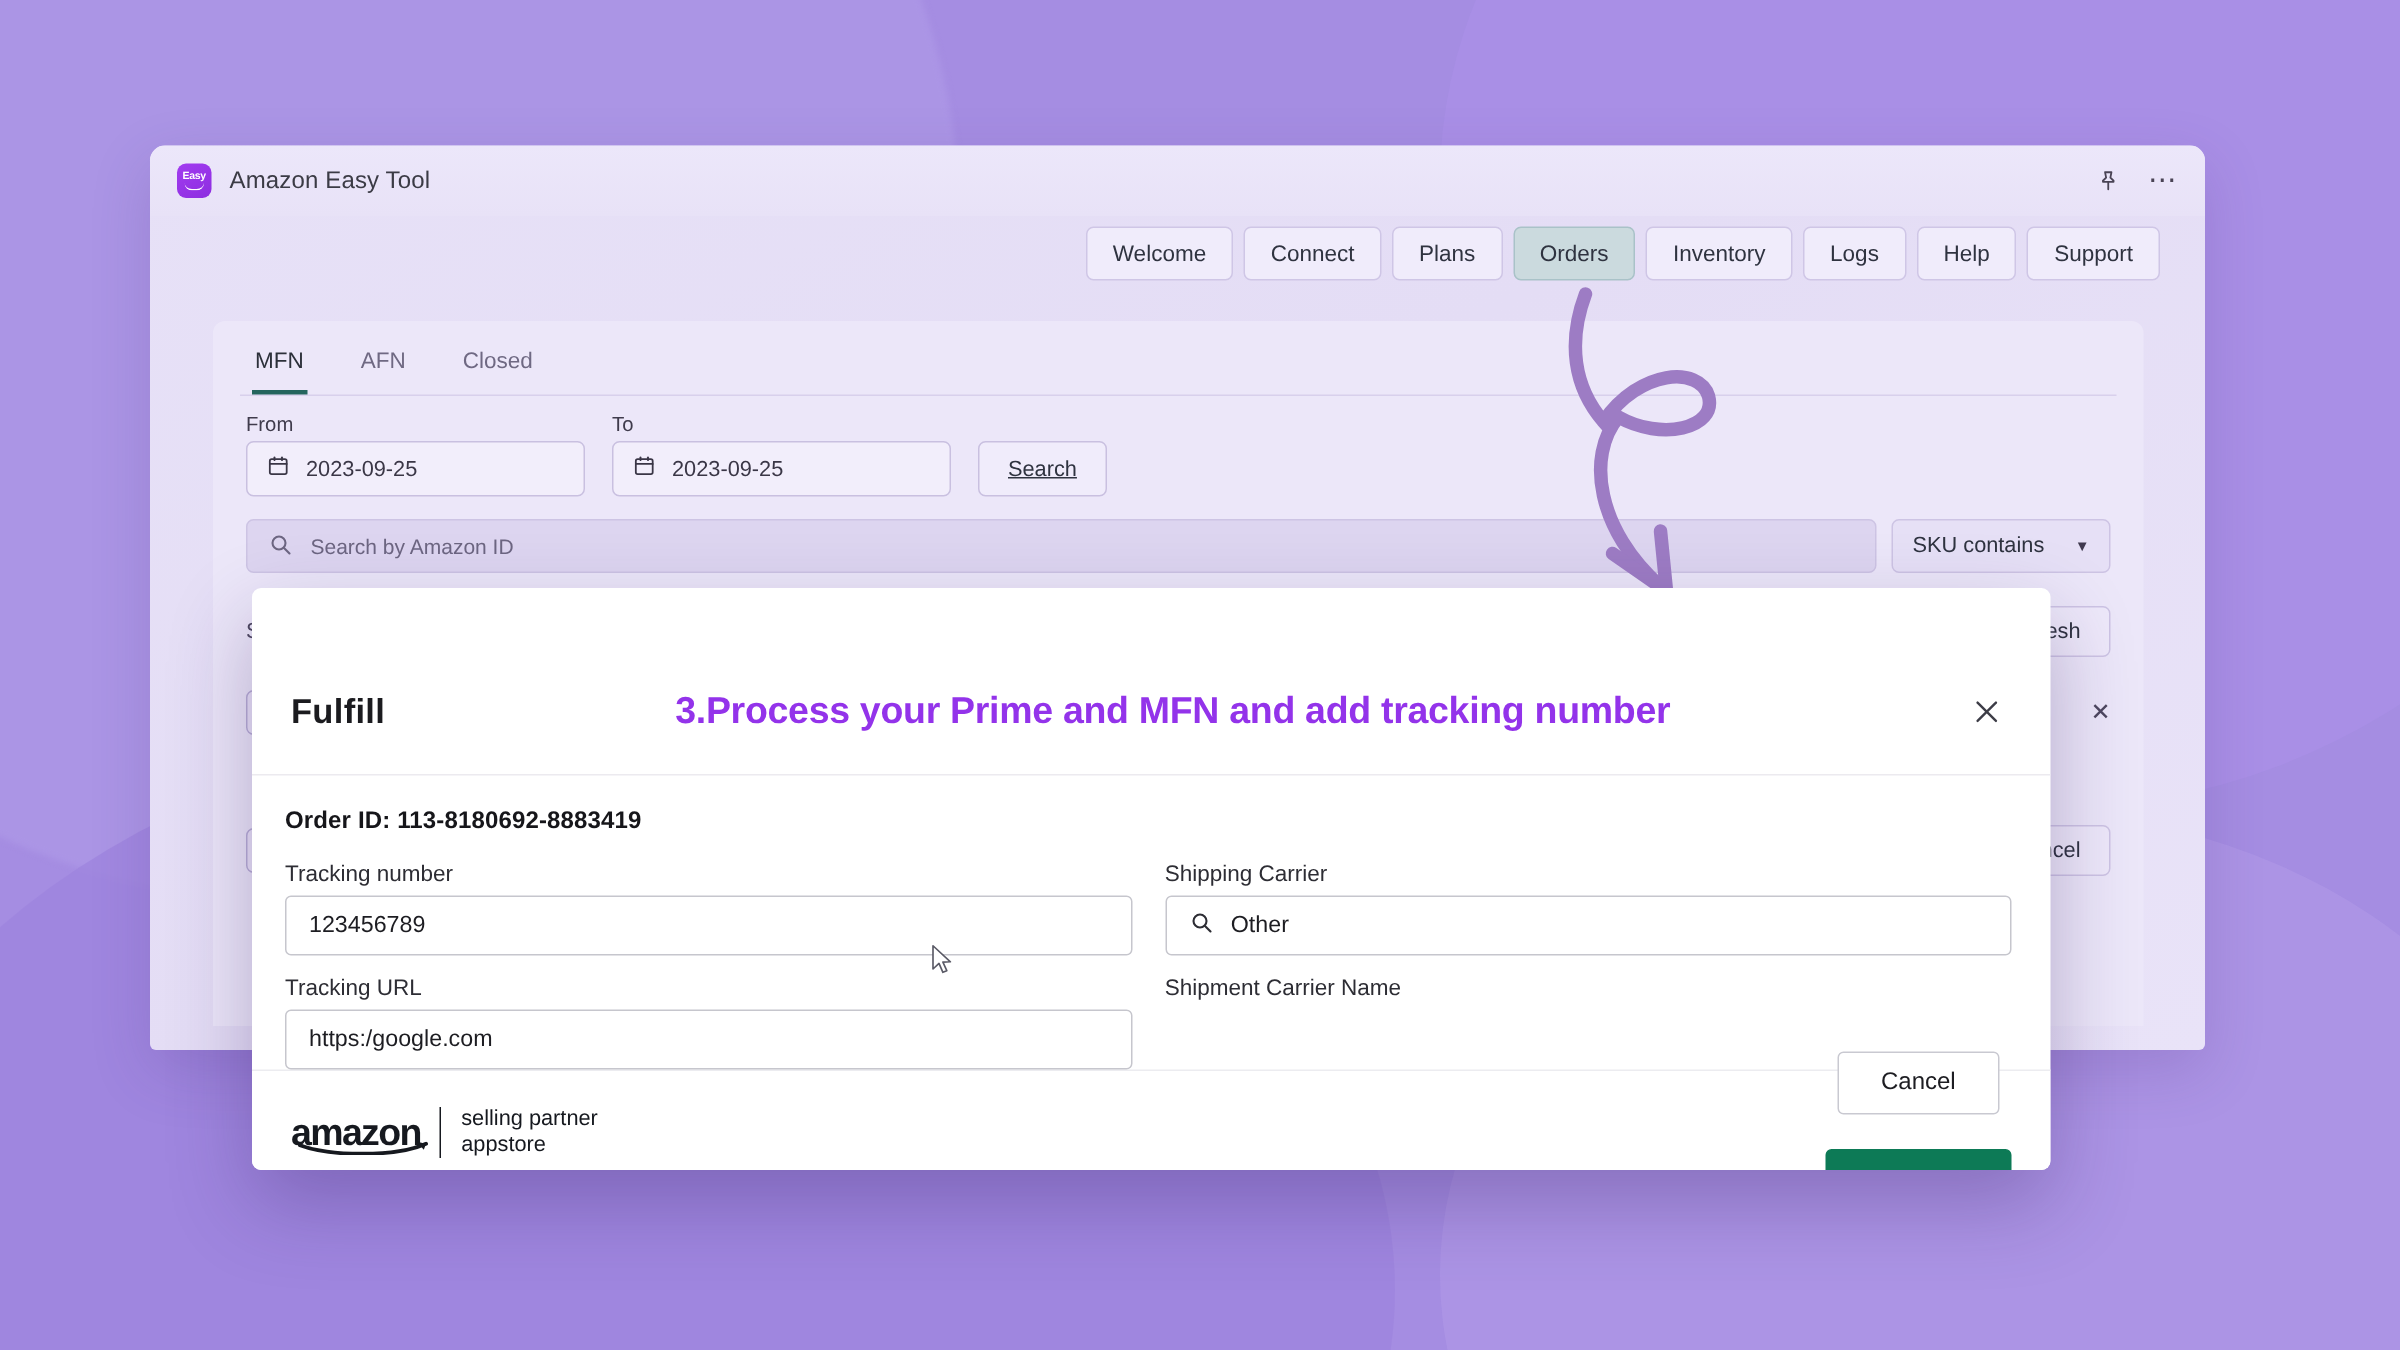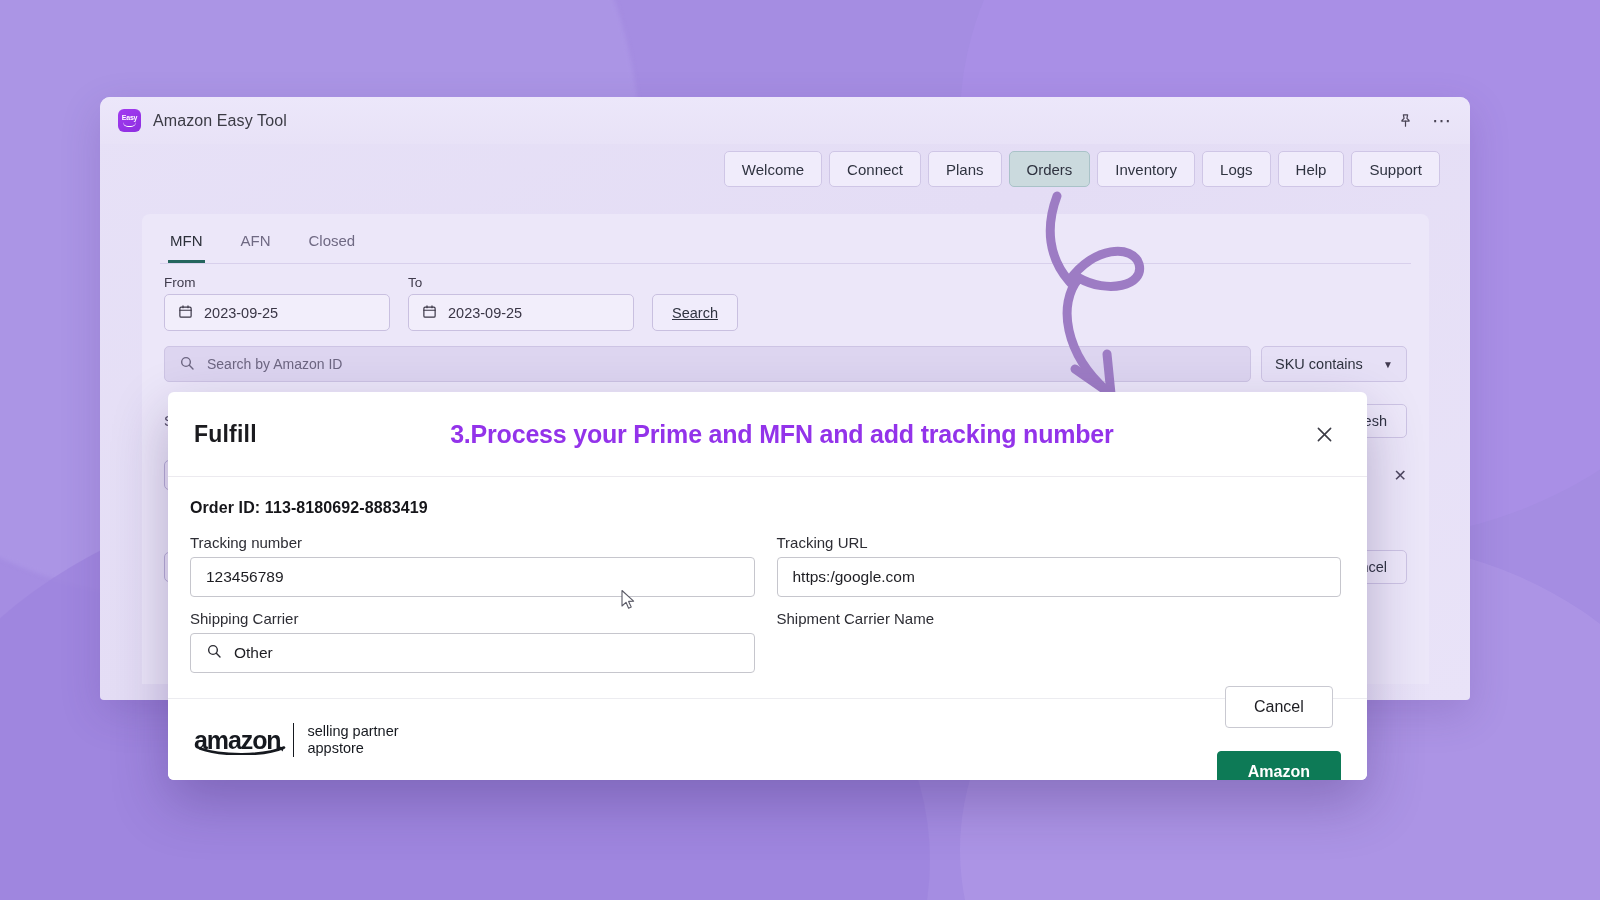--- a/index.html
+++ b/index.html
@@ -270,20 +270,21 @@
     flex-direction: column;
     overflow: hidden;
   }
   .modal-head {
     height: 85px;
     display: flex;
     align-items: center;
     padding: 0 26px 0 26px;
     border-bottom: 1px solid #eceaef;
     flex: 0 0 auto;
+    margin-top: 40px;
   }
   .modal-title {
     font-size: 23px;
     color: #1b1b1f;
     font-weight: 600;
     letter-spacing: .2px;
     flex: 0 0 auto;
   }
   .anno-text {
     flex: 1 1 auto;
@@ -540,40 +541,40 @@
       <div class="form-grid">
 
         <div class="form-field">
           <span class="form-label">Tracking number</span>
           <div class="form-input">
             <span>123456789</span>
           </div>
         </div>
 
         <div class="form-field">
-          <span class="form-label">Tracking URL</span>
-          <div class="form-input">
-            <span>https:/google.com</span>
-          </div>
-        </div>
-
-        <div class="form-field">
           <span class="form-label">Shipping Carrier</span>
           <div class="form-input">
             <span>
               <svg width="16" height="16" viewBox="0 0 24 24" fill="none" stroke="#2d2d34" stroke-width="2.1" stroke-linecap="round">
                 <circle cx="10.5" cy="10.5" r="6.5"></circle>
                 <line x1="15.5" y1="15.5" x2="21" y2="21"></line>
               </svg>
             </span>
             <span>Other</span>
           </div>
         </div>
 
         <div class="form-field">
+          <span class="form-label">Tracking URL</span>
+          <div class="form-input">
+            <span>https:/google.com</span>
+          </div>
+        </div>
+
+        <div class="form-field">
           <span class="form-label">Shipment Carrier Name</span>
         </div>
 
       </div>
 
       <div class="cursor-arrow">
         <svg width="16" height="22" viewBox="0 0 16 22" fill="#ffffff" stroke="#5a5a66" stroke-width="1.1" stroke-linejoin="round">
           <path d="M2 1.5 L2 17 L6 13.3 L8.6 19.2 L11.2 18.1 L8.6 12.4 L13.6 12.2 Z"></path>
         </svg>
       </div>

